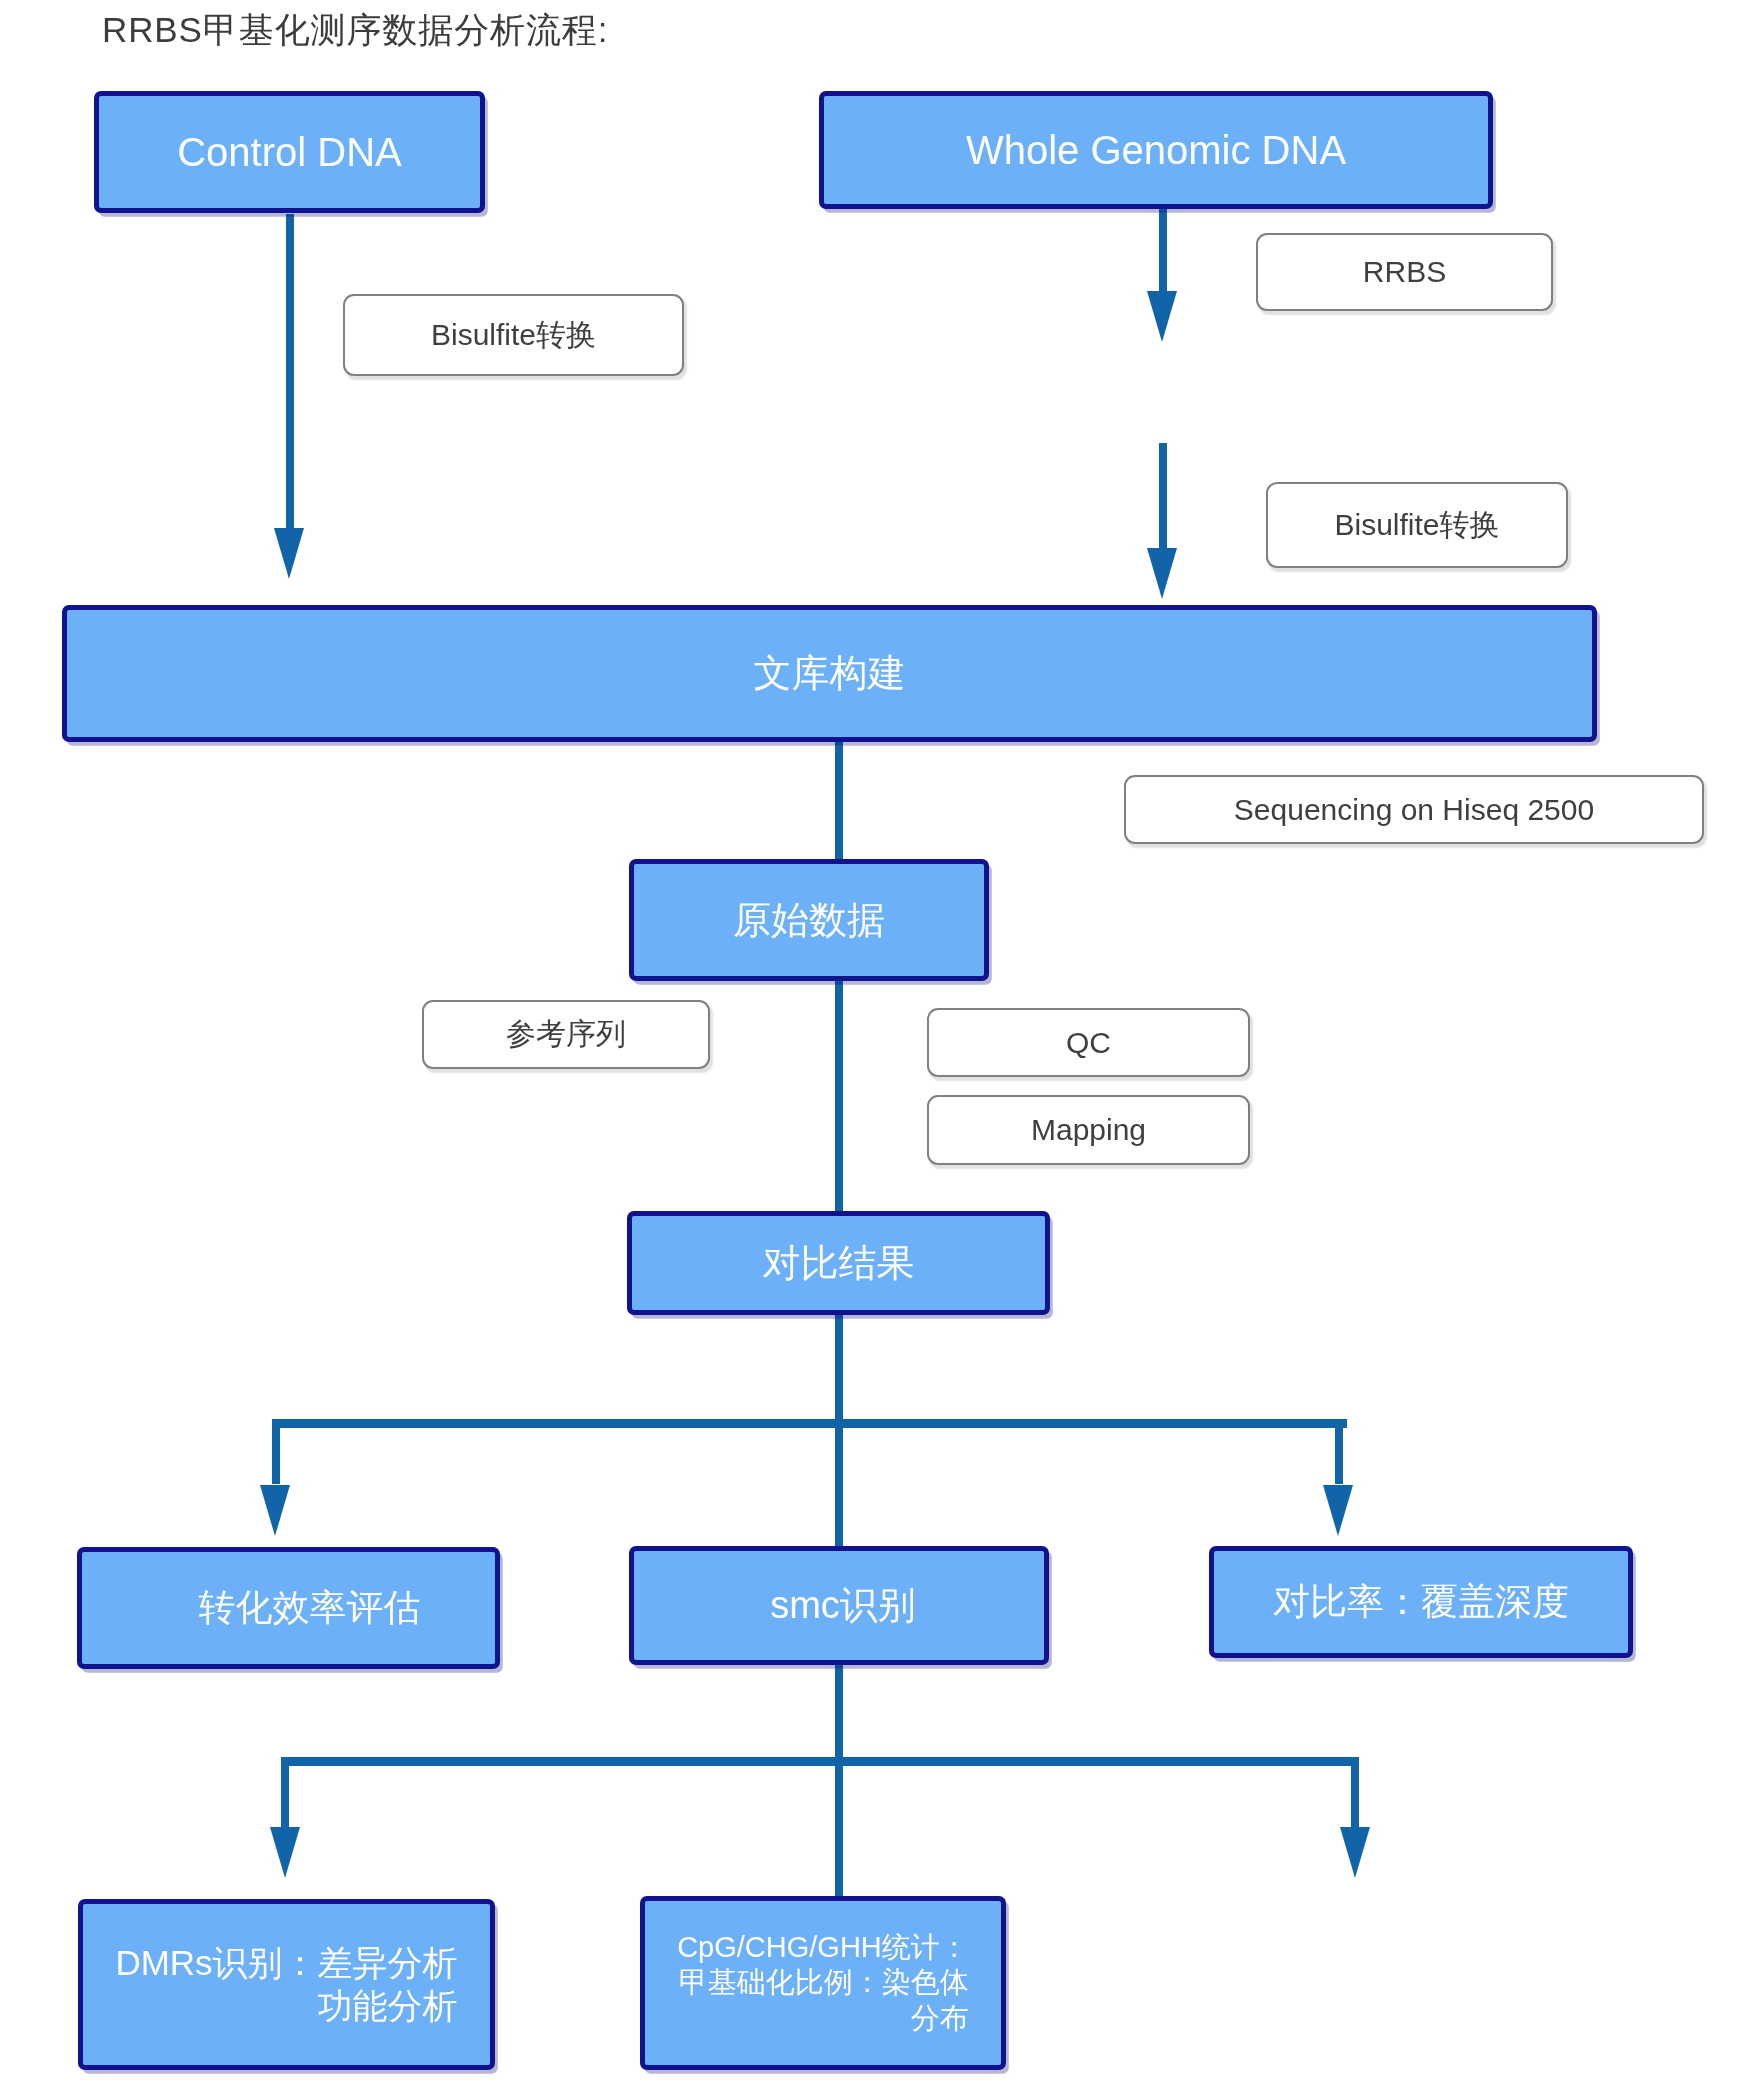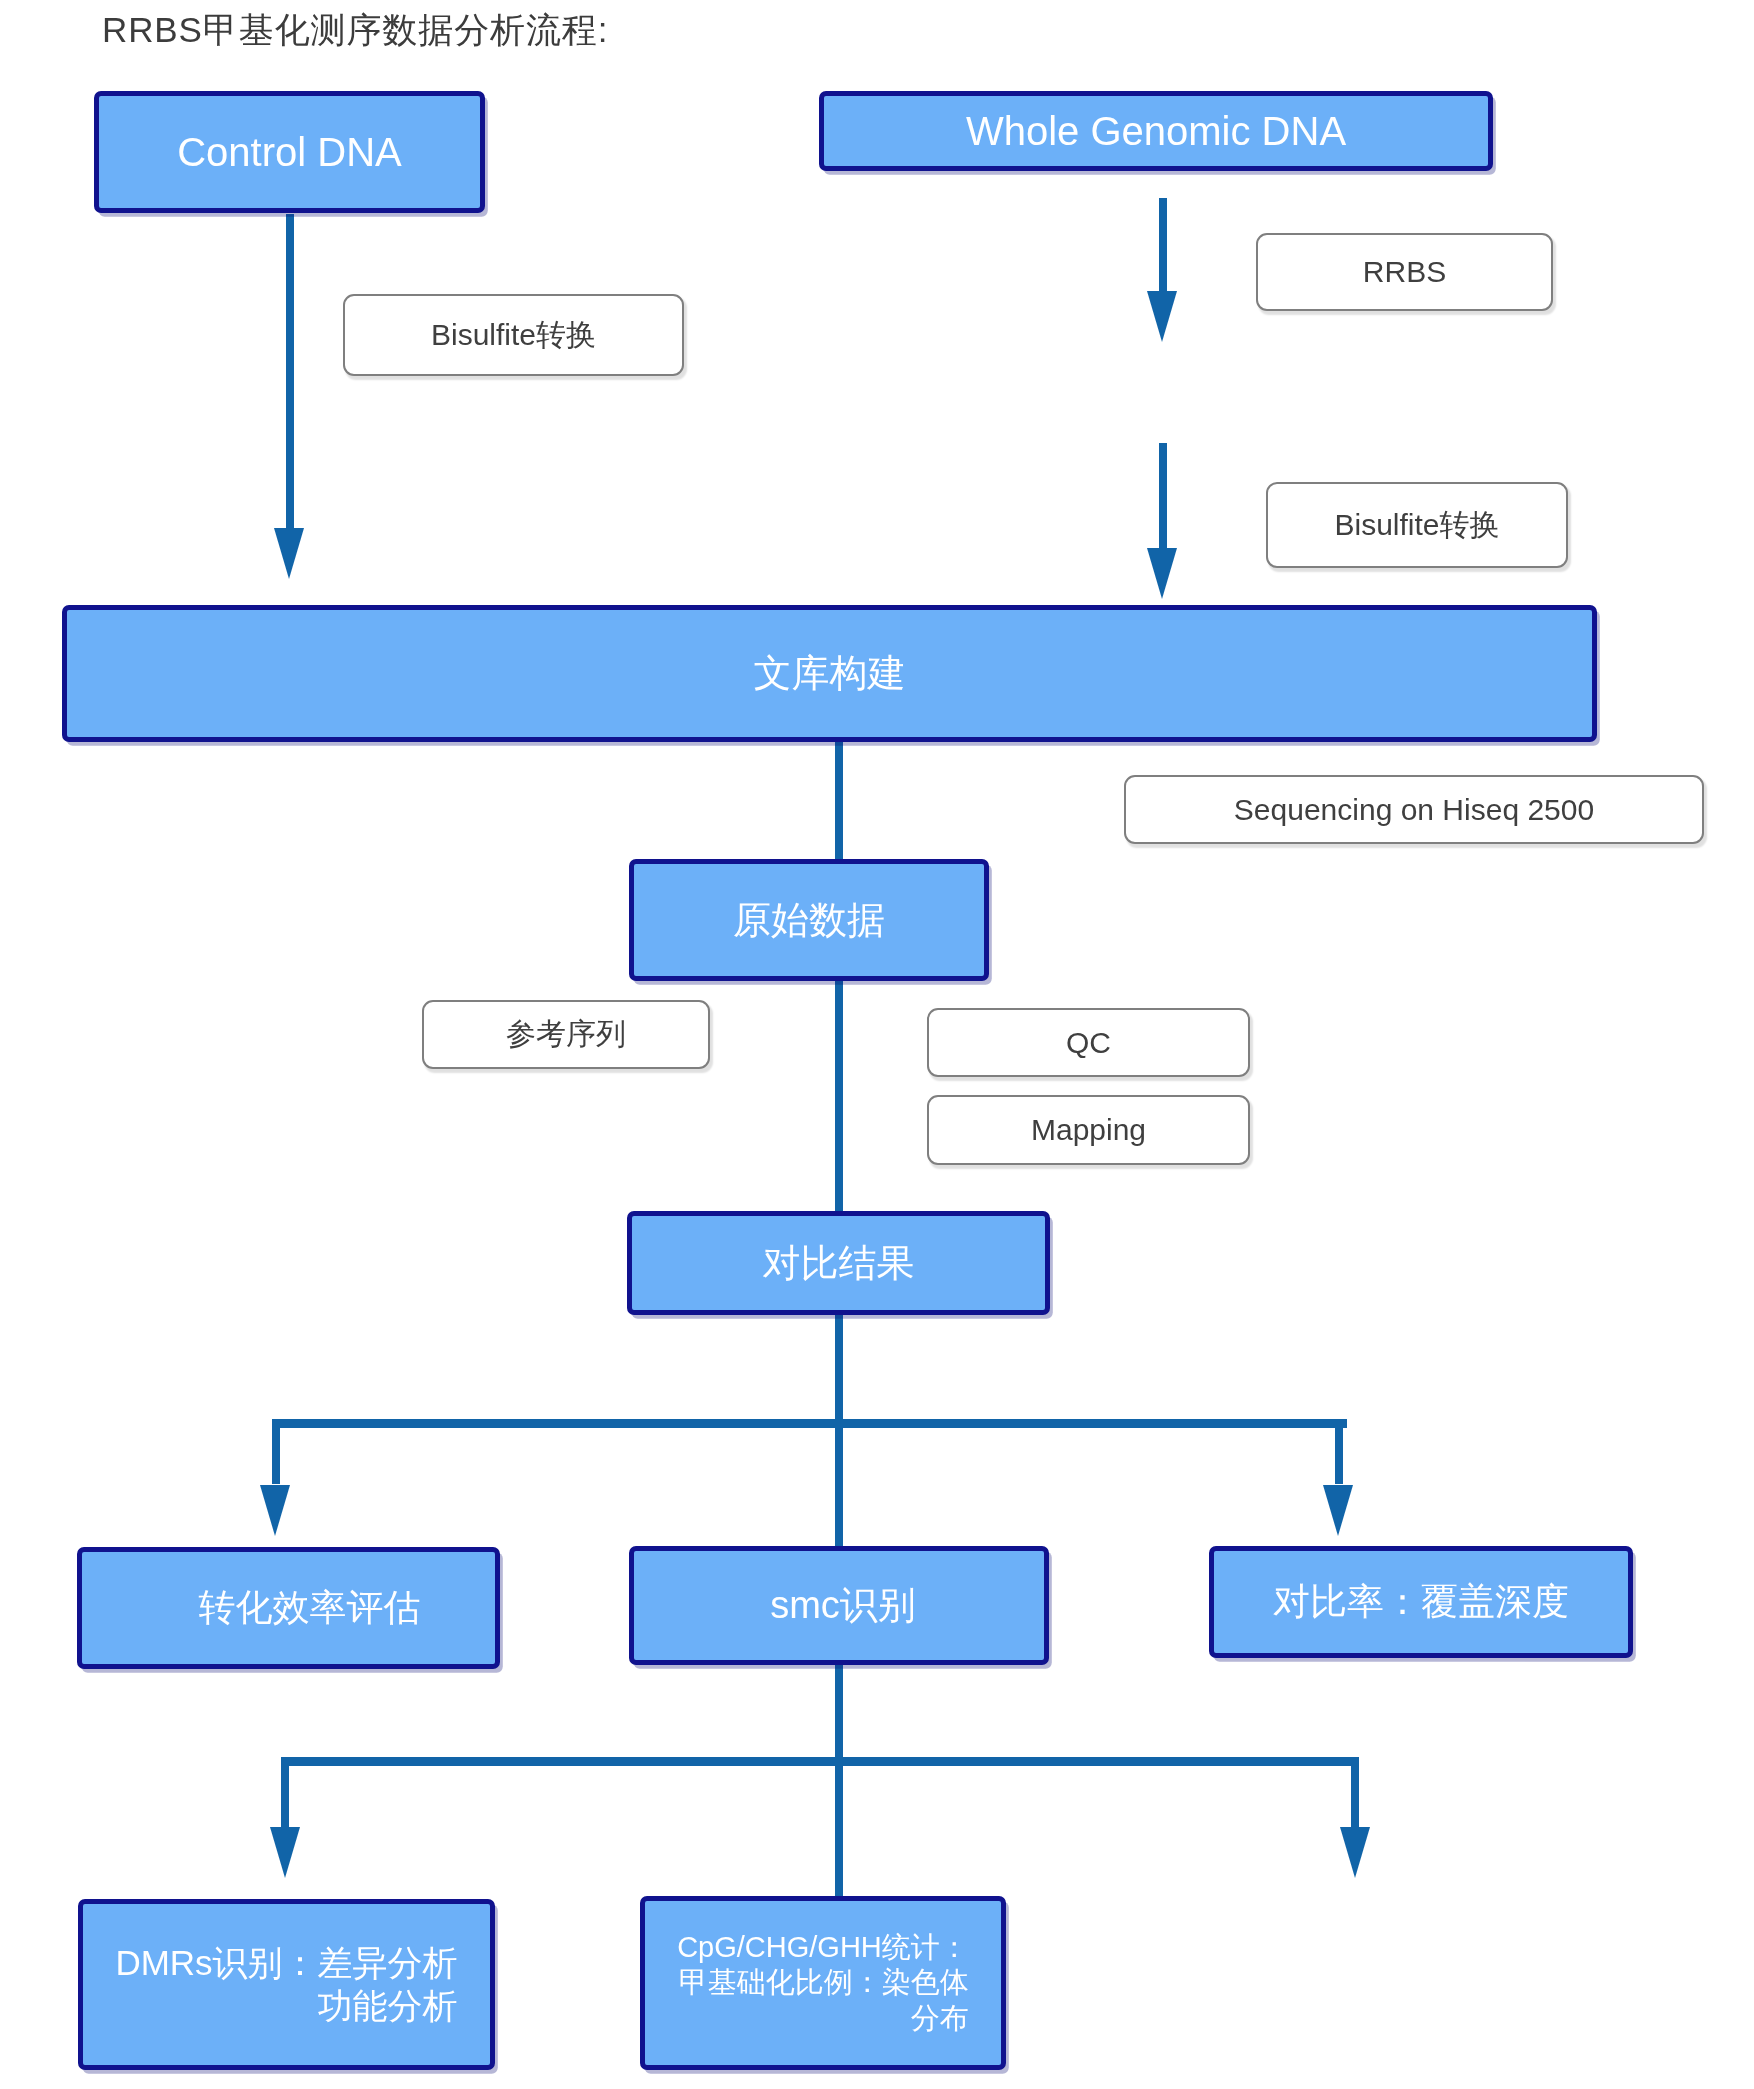--- a/index.html
+++ b/index.html
@@ -95,21 +95,21 @@
   <div class="hline" style="left:281px;top:1757px;width:1078px;"></div>
   <div class="vline" style="left:281px;top:1763px;height:64px;"></div>
   <div class="arrowhead" style="left:270px;top:1827px;"></div>
   <div class="vline" style="left:1351px;top:1763px;height:64px;"></div>
   <div class="arrowhead" style="left:1340px;top:1827px;"></div>
 
   <div class="node" style="left:94px;top:91px;width:391px;height:122px;font-size:40px;">
     <span class="node-label">Control DNA</span>
   </div>
 
-  <div class="node" style="left:819px;top:91px;width:674px;height:80px;font-size:40px;">
+  <div class="node" style="left:819px;top:91px;width:674px;height:118px;font-size:40px;">
     <span class="node-label">Whole Genomic DNA</span>
   </div>
 
 
   <div class="node" style="left:62px;top:605px;width:1535px;height:137px;font-size:38px;">
     <span class="node-label">文库构建</span>
   </div>
 
   <div class="node" style="left:629px;top:859px;width:360px;height:122px;font-size:38px;">
     <span class="node-label">原始数据</span>

